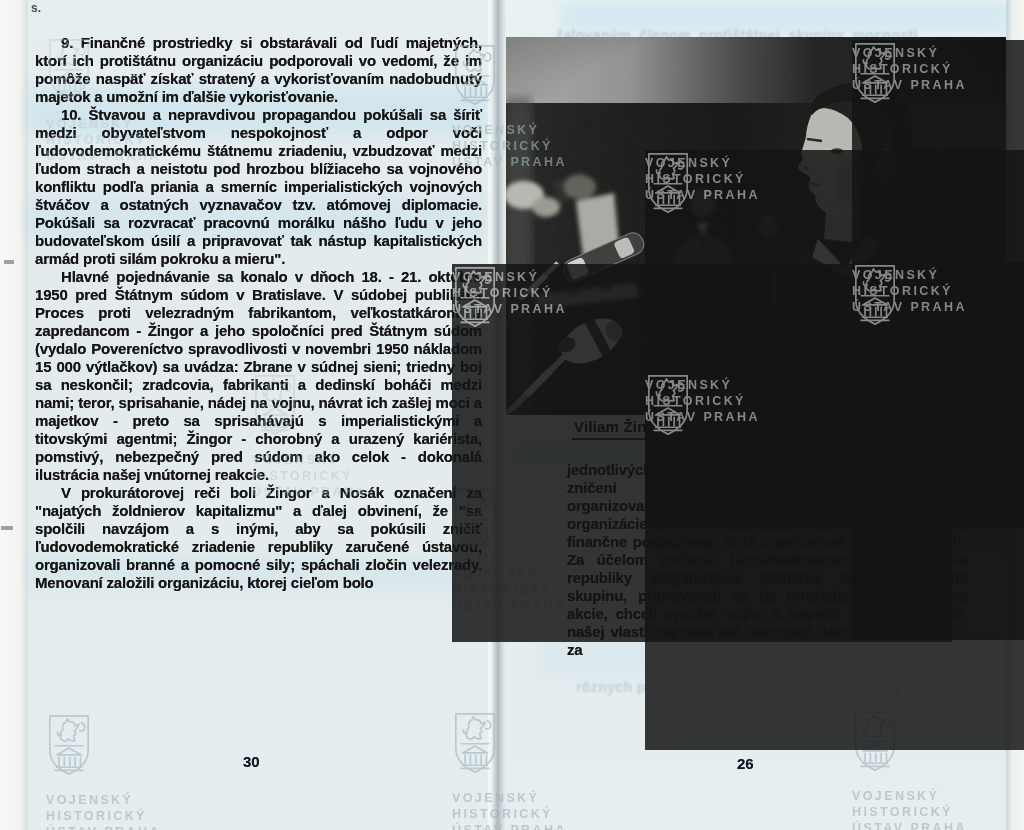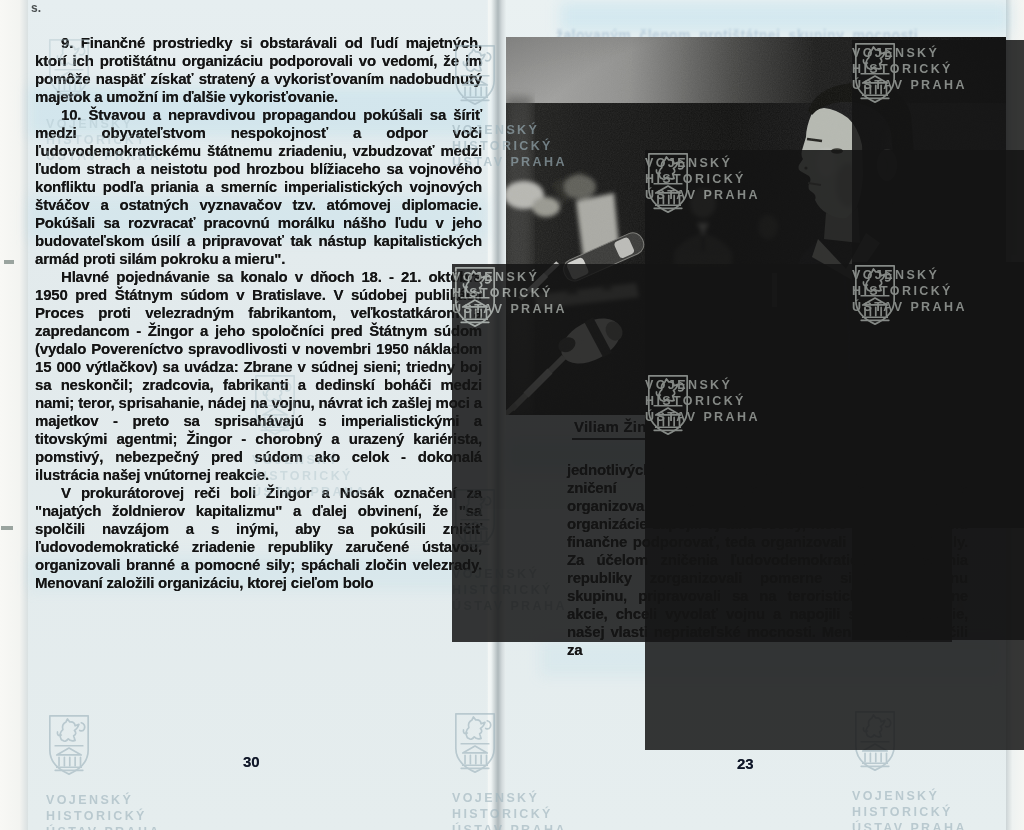--- a/index.html
+++ b/index.html
@@ -80,20 +80,21 @@
   <div class="streak" style="left:28px;top:556px;width:460px;height:34px;background:rgba(140,205,230,.12);"></div>
   <div class="streak" style="left:506px;top:440px;width:500px;height:30px;background:rgba(140,205,230,.18);"></div>
   <div class="streak" style="left:540px;top:640px;width:460px;height:36px;background:rgba(140,205,230,.12);"></div>
   <div class="streak" style="left:560px;top:2px;width:450px;height:30px;background:rgba(150,210,235,.25);"></div>
 
   <div class="edge-mark" style="left:4px;top:260px;width:10px;height:4px;"></div>
   <div class="edge-mark" style="left:1px;top:526px;width:12px;height:4px;"></div>
   <div class="corner-mark">s.</div>
 
   <div class="bleed bleed-t2">žalovaným členom protištátnej skupiny mocnosti</div>
+  <div class="bleed bleed-b2">rôznych priestupkov aj oltin nepresne vnikovy ad sa</div>
 
   <div class="textcol textcol-left">
     <p class="para">9. Finančné prostriedky si obstarávali od ľudí majetných, ktorí ich protištátnu organizáciu podporovali vo vedomí, že im pomôže naspäť získať stratený a vykorisťovaním nadobudnutý majetok a umožní im ďalšie vykorisťovanie.</p>
     <p class="para">10. Štvavou a nepravdivou propagandou pokúšali sa šíriť medzi obyvateľstvom nespokojnosť a odpor voči ľudovodemokratickému štátnemu zriadeniu, vzbudzovať medzi ľudom strach a neistotu pod hrozbou blížiaceho sa vojnového konfliktu podľa priania a smerníc imperialistických vojnových štváčov a ostatných vyznavačov tzv. atómovej diplomacie. Pokúšali sa rozvracať pracovnú morálku nášho ľudu v jeho budovateľskom úsilí a pripravovať tak nástup kapitalistických armád proti silám pokroku a mieru".</p>
     <p class="para">Hlavné pojednávanie sa konalo v dňoch 18. - 21. októbra 1950 pred Štátnym súdom v Bratislave. V súdobej publikácii Proces proti velezradným fabrikantom, veľkostatkárom a zapredancom - Žingor a jeho spoločníci pred Štátnym súdom (vydalo Povereníctvo spravodlivosti v novembri 1950 nákladom 15 000 výtlačkov) sa uvádza: Zbrane v súdnej sieni; triedny boj sa neskončil; zradcovia, fabrikanti a dedinskí boháči medzi nami; teror, sprisahanie, nádej na vojnu, návrat ich zašlej moci a majetkov - preto sa sprisahávajú s imperialistickými a titovskými agentmi; Žingor - chorobný a urazený kariérista, pomstivý, nebezpečný pred súdom ako celok - dokonalá ilustrácia našej vnútornej reakcie.</p>
     <p class="para">V prokurátorovej reči boli Žingor a Nosák označení za "najatých žoldnierov kapitalizmu" a ďalej obvinení, že "sa spolčili navzájom a s inými, aby sa pokúsili zničiť ľudovodemokratické zriadenie republiky zaručené ústavou, organizovali branné a pomocné sily; spáchali zločin velezrady. Menovaní založili organizáciu, ktorej cieľom bolo</p>
   </div>
   <div class="pagenum pagenum-left">30</div>
 
   <div class="photo">
@@ -205,21 +206,21 @@
       <rect x="0" y="0" width="500" height="378" fill="url(#vig)"></rect>
     </svg>
   </div>
 
   <div class="caption">Viliam Žingor vypovedá pri procese r. 1950</div>
   <div class="caption-rule"></div>
 
   <div class="textcol textcol-right">
     <p class="para noindent">jednotlivých členov ozbrojiť a použiť ich pri násilnom zničení ľudovodemokratického zriadenia, teda organizovali branné sily. Do svojej protištátnej organizácie zapojili aj také osoby, ktoré mali organizáciu finančne podporovať, teda organizovali aj pomocné sily. Za účelom zničenia ľudovodemokratického zriadenia republiky zorganizovali pomerne silnú protištátnu skupinu, pripravovali sa na teroristické a sabotážne akcie, chceli vyvolať vojnu a napojili sa aj na cudzie, našej vlasti nepriateľské mocnosti. Menovaní sa spolčili za</p>
   </div>
-  <div class="pagenum pagenum-right">23</div>
+  <div class="pagenum pagenum-right">26</div>
 
   <div id="wm-layer">
       <div class="wm faint" style="left: 46px; top: 36px;">
     <svg width="46" height="66" viewBox="0 0 60 86" fill="none" stroke="currentColor" stroke-width="2.2" stroke-linecap="round" stroke-linejoin="round">
       <path d="M5,5 H55 V50 Q55,70 30,81 Q5,70 5,50 Z"></path>
       <g>
         <path d="M20,36 Q16,28 22,23 Q20,16 26,13 L28,9 L31,13 Q37,12 38,18 L43,16 Q41,22 37,24 Q41,28 36,31 L38,37 Q32,39 29,35 Q25,40 22,37 Z"></path>
         <path d="M20,30 Q14,32 15,26"></path>
       </g>
       <g>

